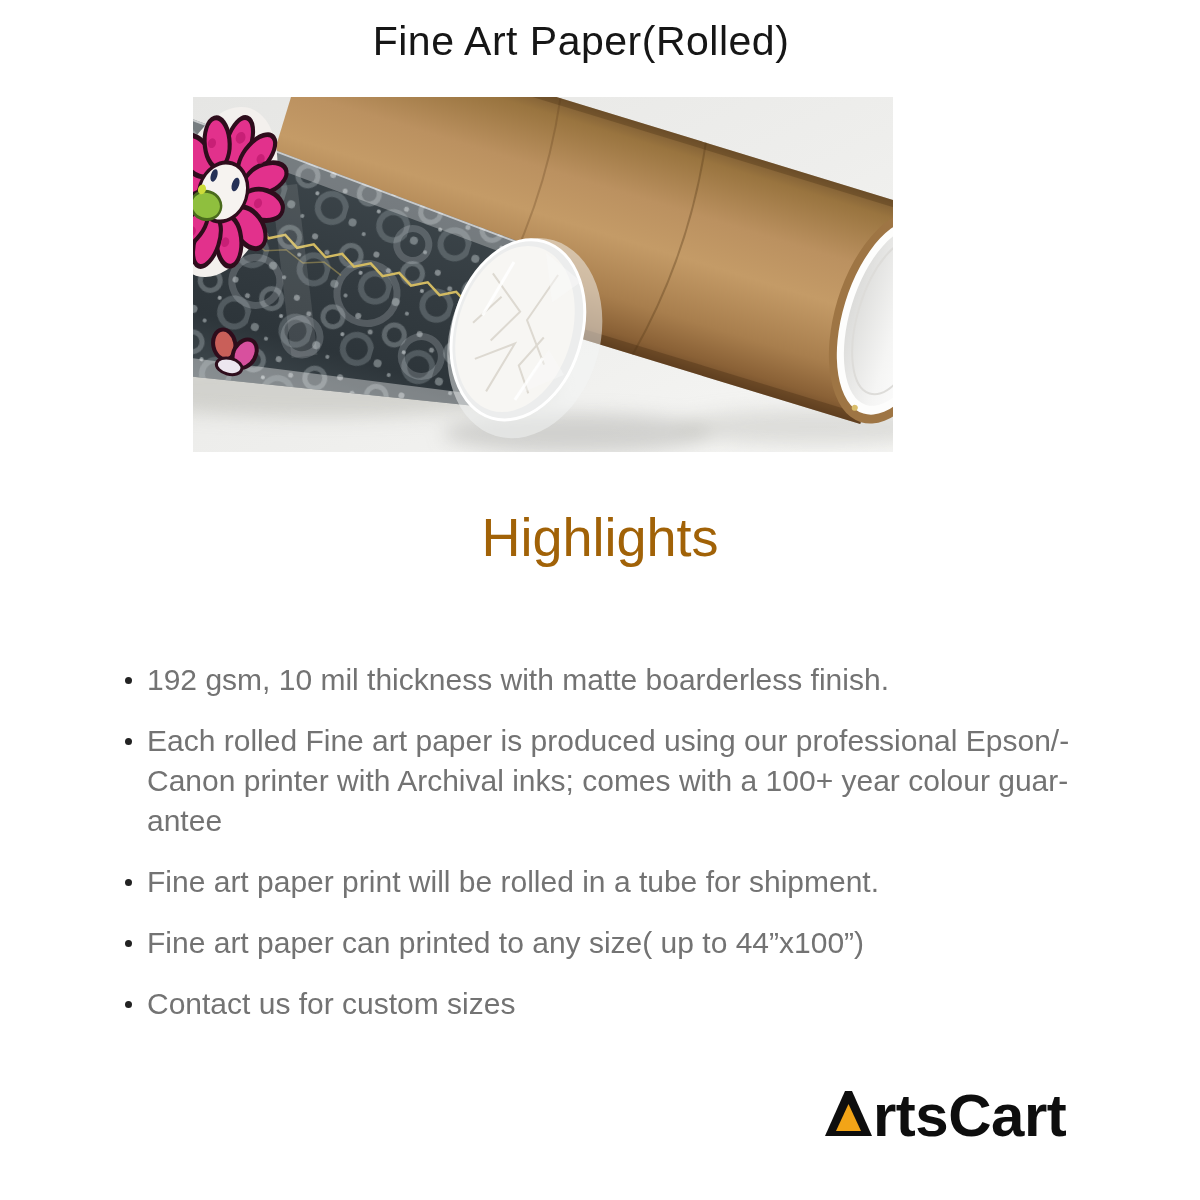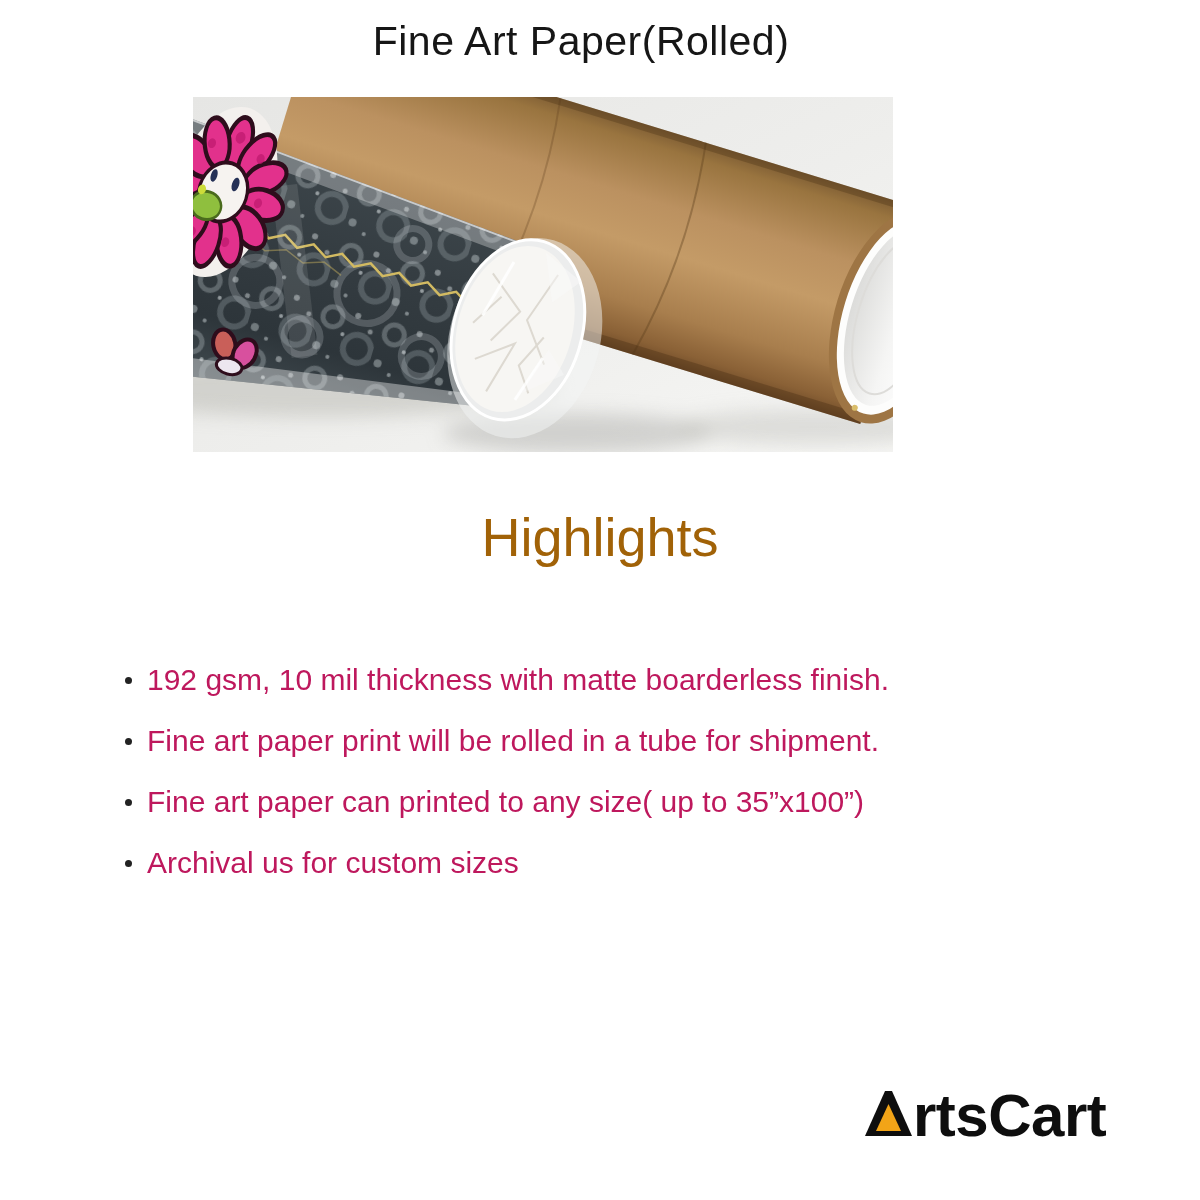--- a/index.html
+++ b/index.html
@@ -5,24 +5,24 @@
   html,body{margin:0;padding:0;background:#fff;}
   .canvas{position:relative;width:1200px;height:1200px;background:#ffffff;overflow:hidden;
           font-family:"Liberation Sans",sans-serif;color:#111;}
   .title{position:absolute;top:18px;left:0;width:1146px;text-align:center;
          font-size:41px;font-weight:400;letter-spacing:0.5px;color:#161616;padding-left:8px;}
   .photo{position:absolute;left:193px;top:97px;width:700px;height:355px;overflow:hidden;}
   .section-heading{position:absolute;top:506px;left:0;width:1200px;text-align:center;
          font-size:54px;font-weight:400;color:#a16207;}
   .bullets{position:absolute;left:125px;top:660px;width:1010px;list-style:none;margin:0;padding:0;}
   .bullets li{position:relative;padding-left:22px;margin-bottom:21px;
-         font-size:30px;line-height:40px;color:#be185d;}
+         font-size:30px;line-height:40px;color:#737373;}
   .bullets .dot{position:absolute;left:0;top:17px;width:7px;height:7px;border-radius:50%;background:#222;}
   .bullets .txt{white-space:pre-line;}
-  .logo{position:absolute;left:865px;top:1086px;display:flex;align-items:baseline;white-space:nowrap;}
+  .logo{position:absolute;left:825px;top:1086px;display:flex;align-items:baseline;white-space:nowrap;}
   .logo-rest{font-size:60px;font-weight:700;letter-spacing:-0.5px;color:#0e0e0e;line-height:1;}
   .logo-a-svg{display:inline-block;width:47px;height:45px;margin-right:1px;}
 </style>
 </head>
 <body>
 
 <div class="canvas">
 
   <div class="title">Fine Art Paper(Rolled)</div>
 
@@ -173,29 +173,35 @@
 
   <div class="section-heading">Highlights</div>
 
   <ul class="bullets">
     <li>
       <span class="dot"></span>
       <span class="txt">192 gsm, 10 mil thickness with matte boarderless finish.</span>
     </li>
     <li>
       <span class="dot"></span>
+      <span class="txt">Each rolled Fine art paper is produced using our professional Epson/-
+Canon printer with Archival inks; comes with a 100+ year colour guar-
+antee</span>
+    </li>
+    <li>
+      <span class="dot"></span>
       <span class="txt">Fine art paper print will be rolled in a tube for shipment.</span>
     </li>
     <li>
       <span class="dot"></span>
-      <span class="txt">Fine art paper can printed to any size( up to 35”x100”)</span>
-    </li>
-    <li>
-      <span class="dot"></span>
-      <span class="txt">Archival us for custom sizes</span>
+      <span class="txt">Fine art paper can printed to any size( up to 44”x100”)</span>
+    </li>
+    <li>
+      <span class="dot"></span>
+      <span class="txt">Contact us for custom sizes</span>
     </li>
   </ul>
 
   <div class="logo" aria-label="ArtsCart">
     <svg class="logo-a-svg" viewBox="0 0 47 45">
       <polygon points="20,0 27,0 47,45 0,45" fill="#0e0e0e"></polygon>
       <polygon points="23.5,13 36,40 11,40" fill="#F2A417"></polygon>
     </svg>
     <span class="logo-rest">rtsCart</span>
   </div>

